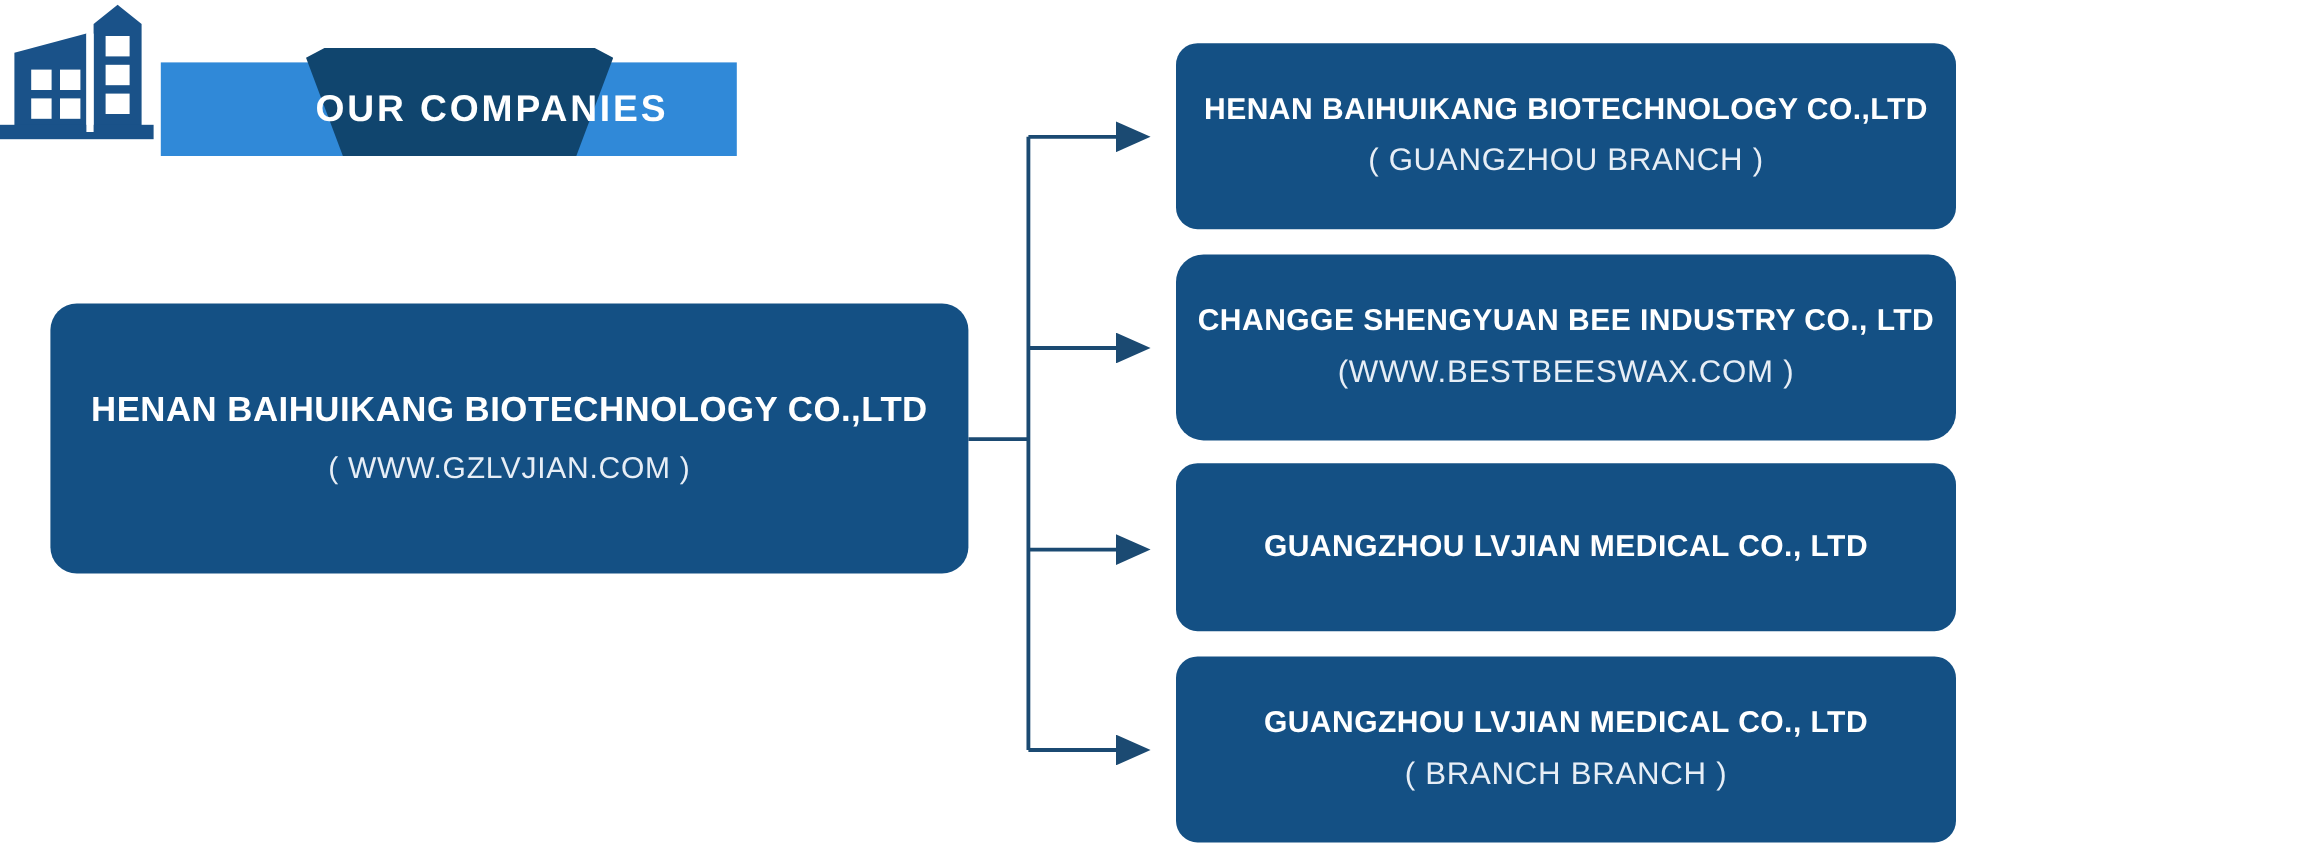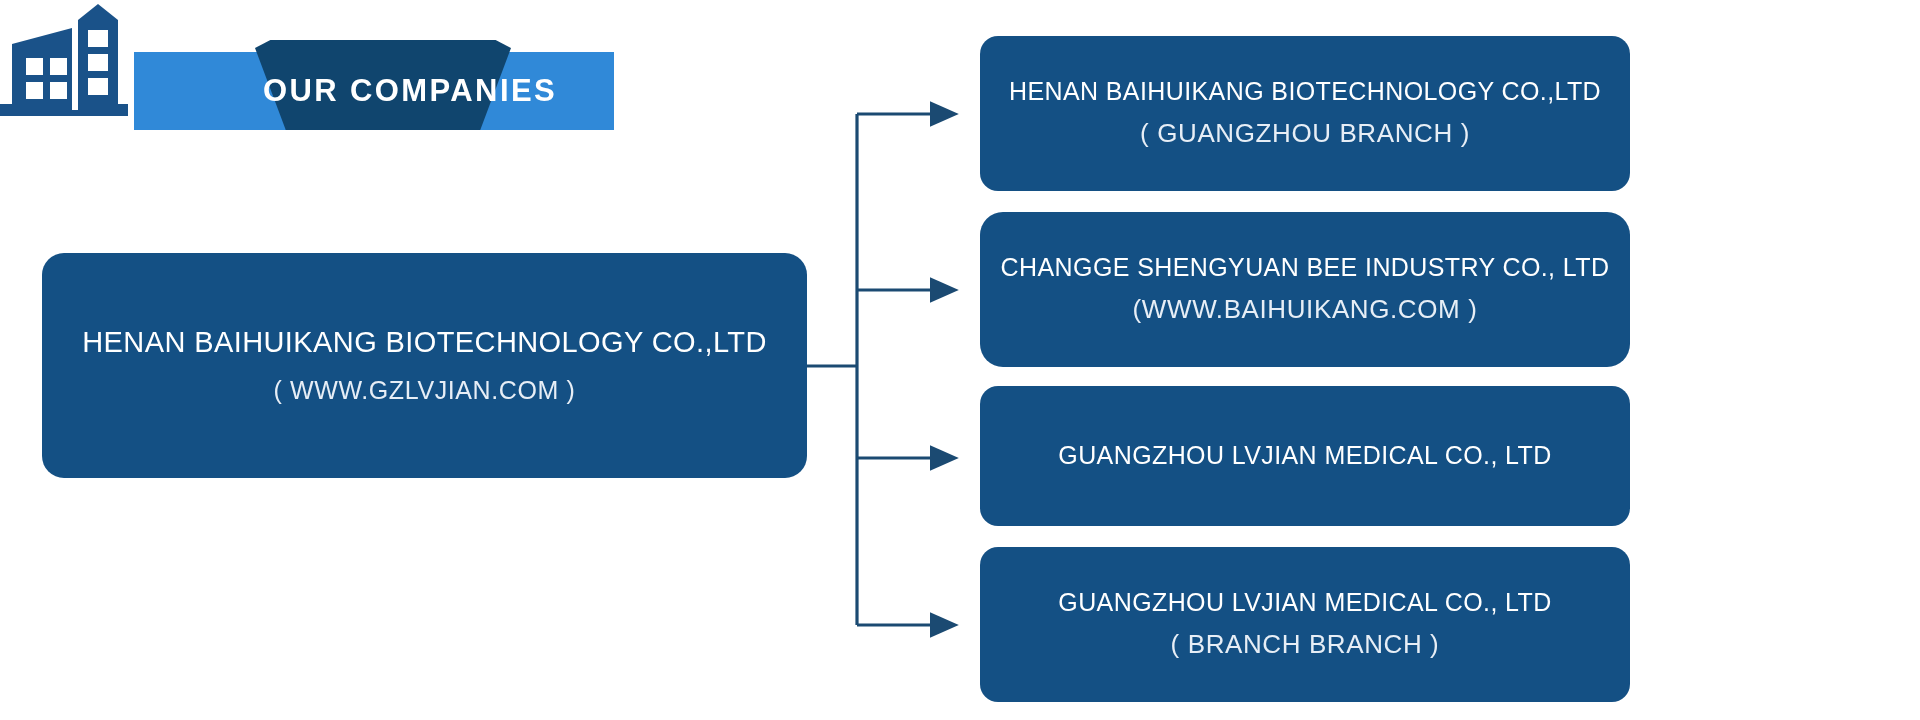--- a/index.html
+++ b/index.html
@@ -28,21 +28,21 @@
     white-space:nowrap;z-index:5;
   }
 
   
   .node{
     position:absolute;background:#145084;border-radius:18px;
     display:flex;flex-direction:column;align-items:center;justify-content:center;
     color:#ffffff;text-align:center;box-sizing:border-box;padding:6px 14px;
   }
   .node .title{
-    font-size:25px;font-weight:normal;letter-spacing:.4px;line-height:1.25;
+    font-size:25px;font-weight:bold;letter-spacing:.4px;line-height:1.25;
     white-space:nowrap;
   }
   .node .sub{
     font-size:26px;font-weight:normal;letter-spacing:.6px;line-height:1.35;
     color:#e7eef6;margin-top:8px;white-space:nowrap;
   }
 
   .node-parent{left:42px;top:253px;width:765px;height:225px;border-radius:22px;}
   .node-parent .title{font-size:29px;}
   .node-parent .sub{font-size:25px;margin-top:14px;}
@@ -113,21 +113,21 @@
     <div class="sub">( WWW.GZLVJIAN.COM )</div>
   </div>
 
   <div class="node node-c1">
     <div class="title">HENAN BAIHUIKANG BIOTECHNOLOGY CO.,LTD</div>
     <div class="sub">( GUANGZHOU BRANCH )</div>
   </div>
 
   <div class="node node-c2">
     <div class="title">CHANGGE SHENGYUAN BEE INDUSTRY CO.,  LTD</div>
-    <div class="sub">(WWW.BAIHUIKANG.COM )</div>
+    <div class="sub">(WWW.BESTBEESWAX.COM )</div>
   </div>
 
   <div class="node node-c3">
     <div class="title">GUANGZHOU LVJIAN MEDICAL CO.,  LTD</div>
   </div>
 
   <div class="node node-c4">
     <div class="title">GUANGZHOU LVJIAN MEDICAL CO.,  LTD</div>
     <div class="sub">( BRANCH BRANCH )</div>
   </div>

